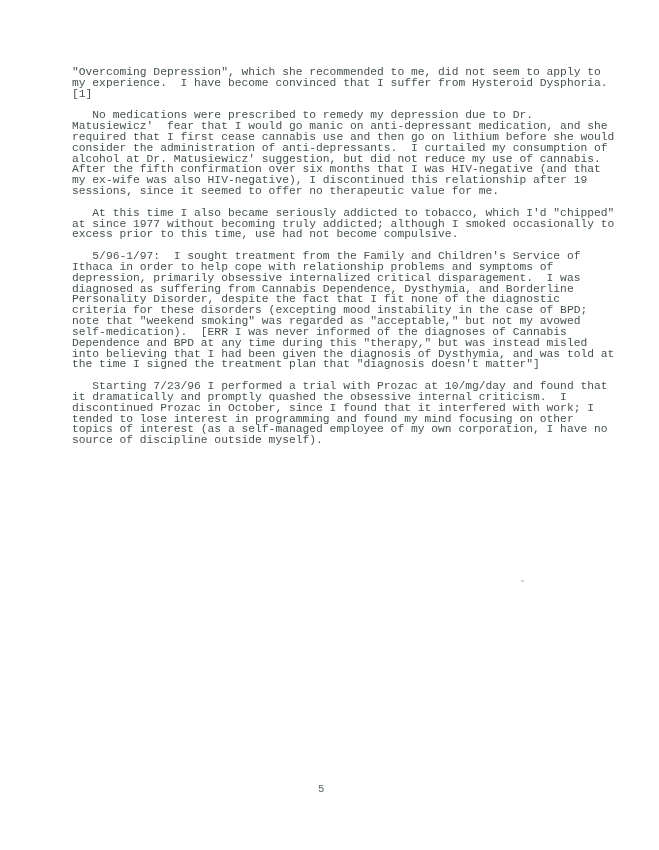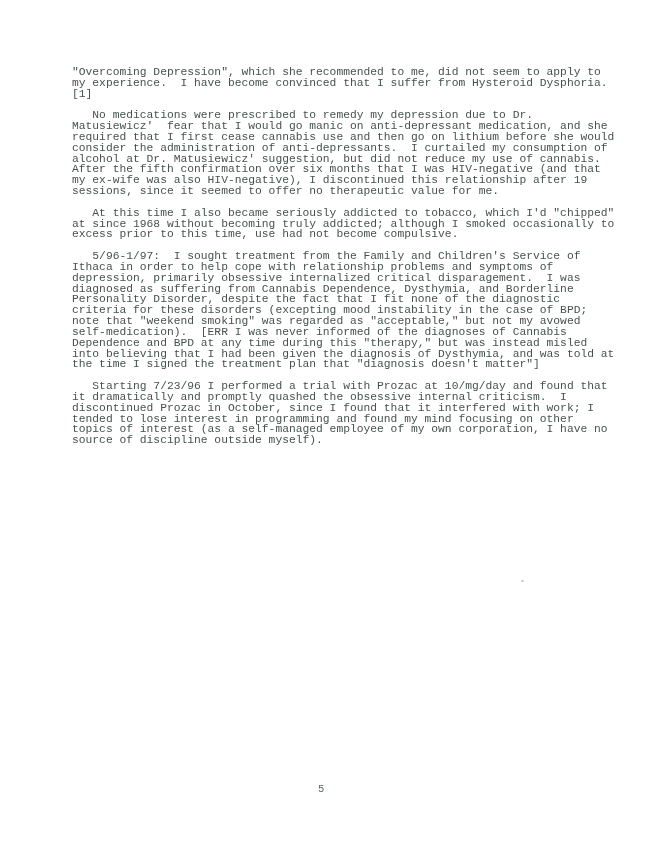--- a/index.html
+++ b/index.html
@@ -68,21 +68,21 @@
 [1]</pre>
     <pre class="para">   No medications were prescribed to remedy my depression due to Dr.
 Matusiewicz'  fear that I would go manic on anti-depressant medication, and she
 required that I first cease cannabis use and then go on lithium before she would
 consider the administration of anti-depressants.  I curtailed my consumption of
 alcohol at Dr. Matusiewicz' suggestion, but did not reduce my use of cannabis.
 After the fifth confirmation over six months that I was HIV-negative (and that
 my ex-wife was also HIV-negative), I discontinued this relationship after 19
 sessions, since it seemed to offer no therapeutic value for me.</pre>
     <pre class="para">   At this time I also became seriously addicted to tobacco, which I'd "chipped"
-at since 1968 without becoming truly addicted; although I smoked occasionally to
+at since 1977 without becoming truly addicted; although I smoked occasionally to
 excess prior to this time, use had not become compulsive.</pre>
     <pre class="para">   5/96-1/97:  I sought treatment from the Family and Children's Service of
 Ithaca in order to help cope with relationship problems and symptoms of
 depression, primarily obsessive internalized critical disparagement.  I was
 diagnosed as suffering from Cannabis Dependence, Dysthymia, and Borderline
 Personality Disorder, despite the fact that I fit none of the diagnostic
 criteria for these disorders (excepting mood instability in the case of BPD;
 note that "weekend smoking" was regarded as "acceptable," but not my avowed
 self-medication).  [ERR I was never informed of the diagnoses of Cannabis
 Dependence and BPD at any time during this "therapy," but was instead misled

